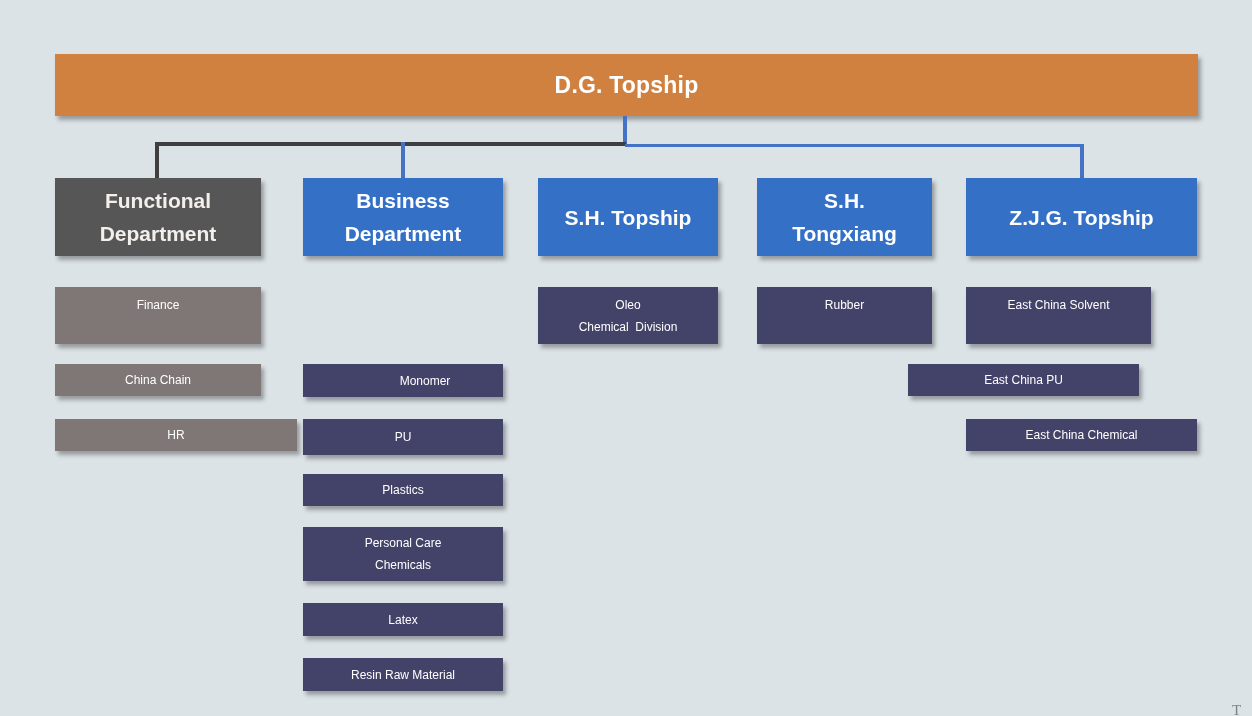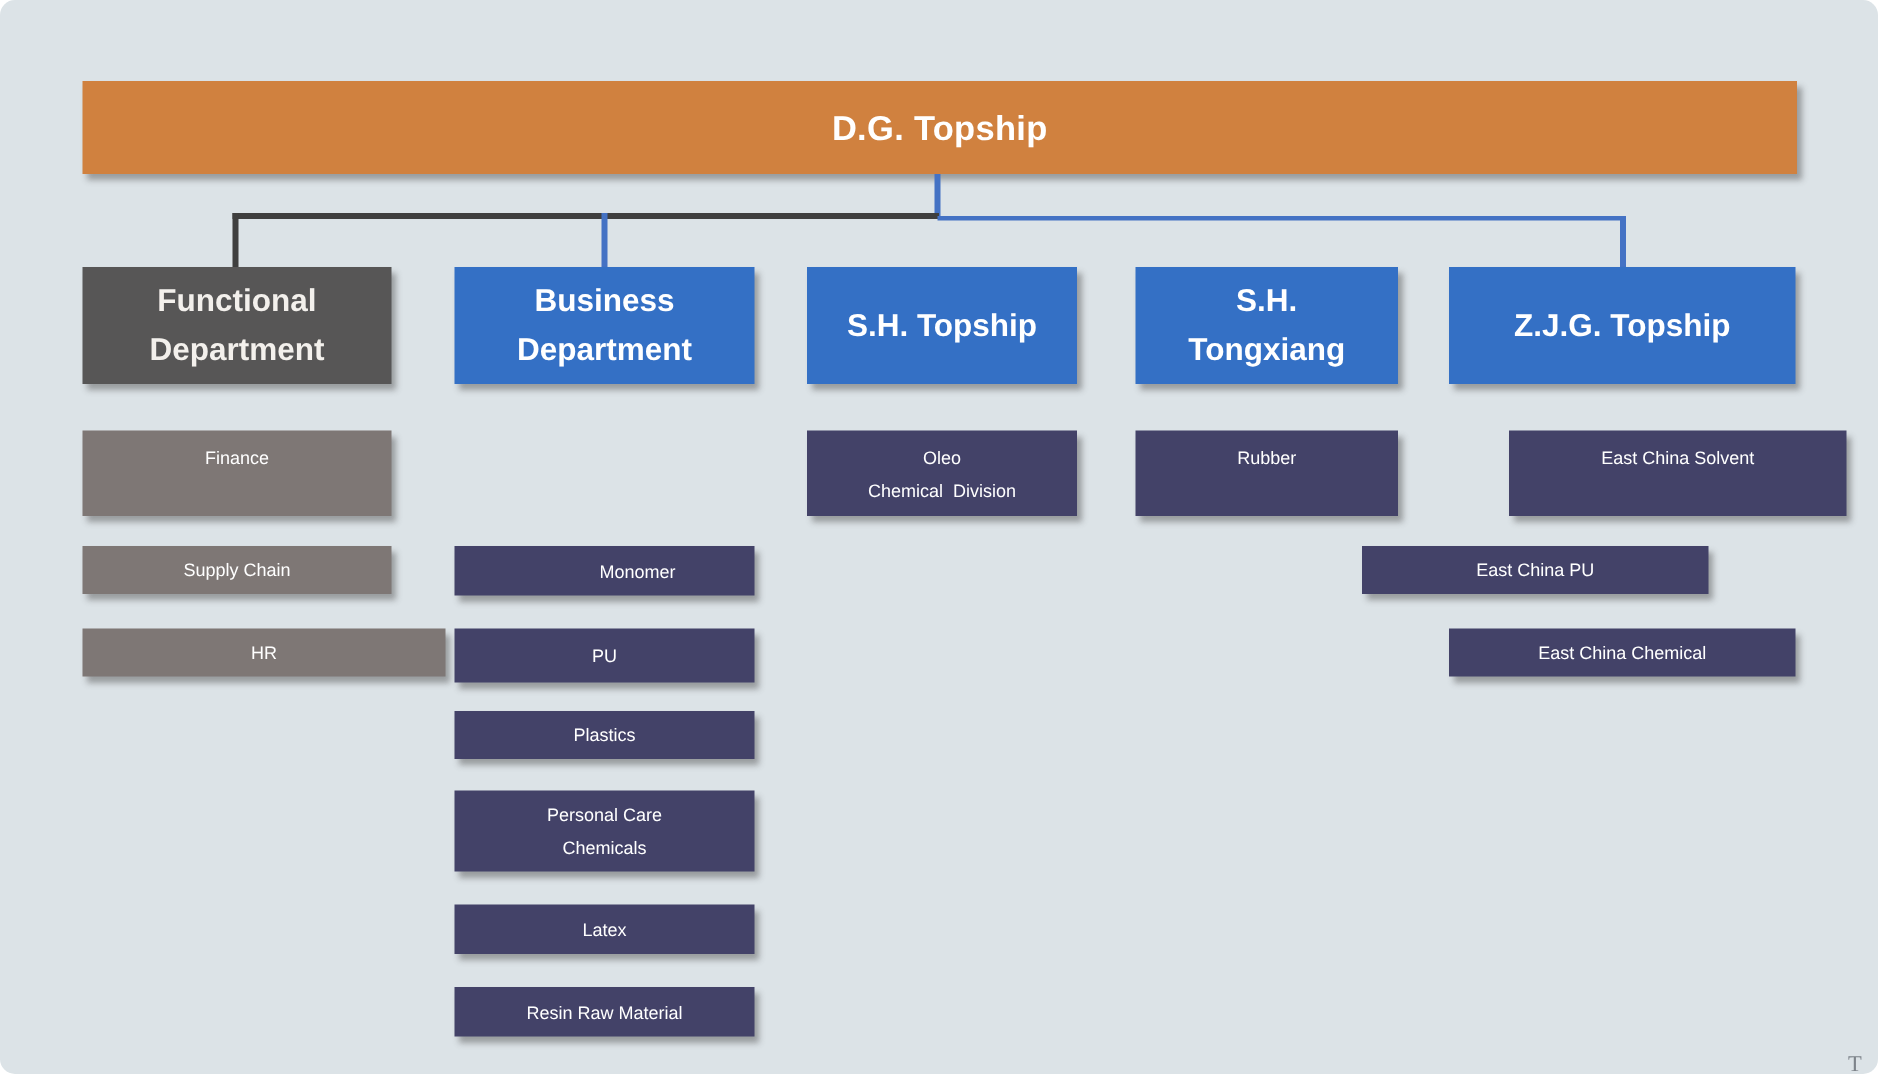--- a/index.html
+++ b/index.html
@@ -14,21 +14,20 @@
     --text-white:#ffffff;
     --corner-mark-color:#7d838a;
   }
   html,body{margin:0;padding:0;}
   body{font-family:"Liberation Sans","DejaVu Sans",sans-serif;}
   .canvas{
     position:relative;
     width:1252px;height:716px;
     background:var(--background);
     overflow:hidden;
-    border-radius:10px;
   }
   .box{
     position:absolute;
     display:flex;
     align-items:center;
     justify-content:center;
     text-align:center;
     color:var(--text-white);
     white-space:pre-wrap;
     box-shadow:3px 4px 4px rgba(70,70,70,0.45);
@@ -85,35 +84,35 @@
   <div class="box header-box gray" style="left:55px;top:178px;width:206px;height:78px;">Functional
 Department</div>
   <div class="box header-box blue" style="left:303px;top:178px;width:200px;height:78px;">Business
 Department</div>
   <div class="box header-box blue" style="left:538px;top:178px;width:180px;height:78px;">S.H. Topship</div>
   <div class="box header-box blue" style="left:757px;top:178px;width:175px;height:78px;">S.H.
 Tongxiang</div>
   <div class="box header-box blue" style="left:966px;top:178px;width:231px;height:78px;">Z.J.G. Topship</div>
 
   <div class="box child-box gray tall-top" style="left:55px;top:287px;width:206px;height:57px;">Finance</div>
-  <div class="box child-box gray" style="left:55px;top:364px;width:206px;height:32px;">Supply Chain</div>
+  <div class="box child-box gray" style="left:55px;top:364px;width:206px;height:32px;">China Chain</div>
   <div class="box child-box gray" style="left:55px;top:419px;width:242px;height:32px;">HR</div>
 
   <div class="box child-box navy" style="left:303px;top:364px;width:200px;height:33px;padding-left:44px;">Monomer</div>
   <div class="box child-box navy" style="left:303px;top:419px;width:200px;height:36px;">PU</div>
   <div class="box child-box navy" style="left:303px;top:474px;width:200px;height:32px;">Plastics</div>
   <div class="box child-box navy" style="left:303px;top:527px;width:200px;height:54px;">Personal Care
 Chemicals</div>
   <div class="box child-box navy" style="left:303px;top:603px;width:200px;height:33px;">Latex</div>
   <div class="box child-box navy" style="left:303px;top:658px;width:200px;height:33px;">Resin Raw Material</div>
 
   <div class="box child-box navy" style="left:538px;top:287px;width:180px;height:57px;">Oleo
 Chemical  Division</div>
 
   <div class="box child-box navy tall-top" style="left:757px;top:287px;width:175px;height:57px;">Rubber</div>
 
-  <div class="box child-box navy tall-top" style="left:966px;top:287px;width:225px;height:57px;margin-left:40px;">East China Solvent</div>
+  <div class="box child-box navy tall-top" style="left:966px;top:287px;width:185px;height:57px;">East China Solvent</div>
   <div class="box child-box navy" style="left:908px;top:364px;width:231px;height:32px;">East China PU</div>
   <div class="box child-box navy" style="left:966px;top:419px;width:231px;height:32px;">East China Chemical</div>
 
   <span class="corner-mark">T</span>
 
 </div>
 
 </body></html>

